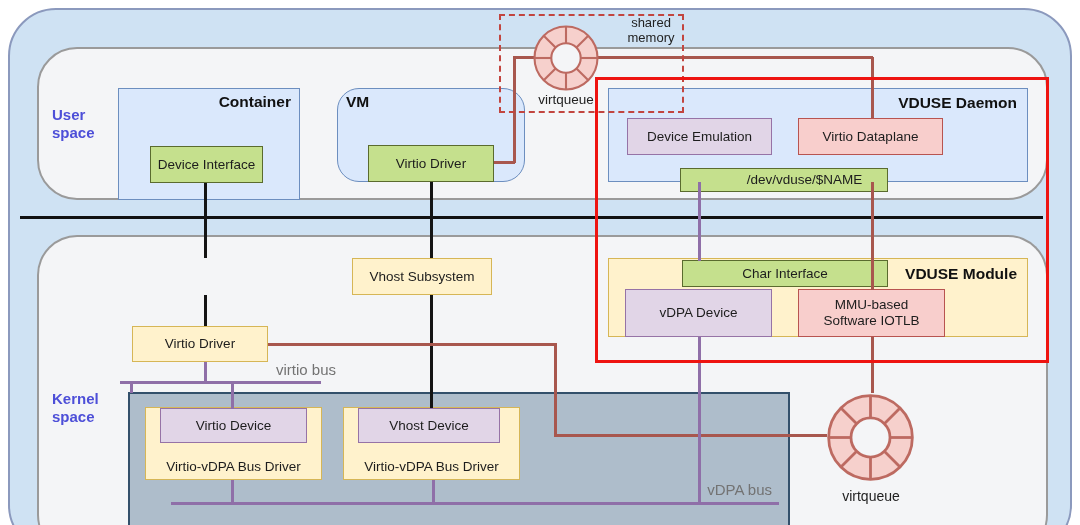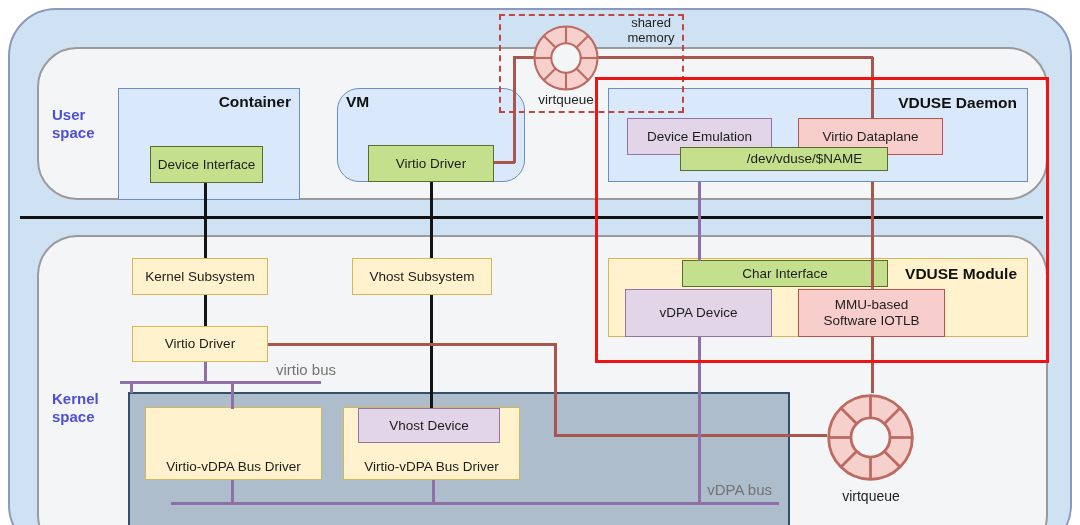--- a/index.html
+++ b/index.html
@@ -54,37 +54,37 @@
   <div class="abs panel blue-box" style="left:337px;top:88px;width:188px;height:94px;border-radius:22px;">
     <span class="panel-title" style="left:8px;top:4px;">VM</span>
   </div>
   <div class="abs cell green-box" style="left:368px;top:145px;width:126px;height:37px;">Virtio Driver</div>
 
   <div class="abs panel blue-box" style="left:608px;top:88px;width:420px;height:94px;">
     <span class="panel-title" style="right:10px;top:5px;">VDUSE Daemon</span>
   </div>
   <div class="abs cell purple-box" style="left:627px;top:118px;width:145px;height:37px;">Device Emulation</div>
   <div class="abs cell pink-box" style="left:798px;top:118px;width:145px;height:37px;">Virtio Dataplane</div>
-  <div class="abs cell green-box" style="left:680px;top:147px;width:208px;height:24px;padding-left:41px;">/dev/vduse/$NAME</div>
+  <div class="abs cell green-box" style="left:680px;top:168px;width:208px;height:24px;padding-left:41px;">/dev/vduse/$NAME</div>
 
-  <div class="abs cell yellow-box" style="left:132px;top:258px;width:136px;height:37px;">Kernel Subsystem</div>
   <div class="abs cell yellow-box" style="left:352px;top:258px;width:140px;height:37px;">Vhost Subsystem</div>
   <div class="abs cell yellow-box" style="left:132px;top:326px;width:136px;height:36px;">Virtio Driver</div>
 
   <div class="abs panel yellow-box" style="left:608px;top:258px;width:420px;height:79px;">
     <span class="panel-title" style="right:10px;top:6px;">VDUSE Module</span>
   </div>
   <div class="abs cell green-box" style="left:682px;top:260px;width:206px;height:27px;">Char Interface</div>
   <div class="abs cell purple-box" style="left:625px;top:289px;width:147px;height:48px;">vDPA Device</div>
   <div class="abs cell pink-box" style="left:798px;top:289px;width:147px;height:48px;padding:0 22px;">MMU-based Software IOTLB</div>
 
   <div class="abs gray-box" style="left:128px;top:392px;width:662px;height:140px;"></div>
   <div class="abs panel yellow-box" style="left:145px;top:407px;width:177px;height:73px;z-index:5;">
     <span class="bottom-label">Virtio-vDPA Bus Driver</span>
   </div>
+  <div class="abs cell purple-box" style="left:160px;top:408px;width:147px;height:35px;">Virtio Device</div>
   <div class="abs panel yellow-box" style="left:343px;top:407px;width:177px;height:73px;z-index:5;">
     <span class="bottom-label">Virtio-vDPA Bus Driver</span>
   </div>
   <div class="abs cell purple-box" style="left:358px;top:408px;width:142px;height:35px;">Vhost Device</div>
 
   <div class="separator" style="left:20px;top:216px;width:1023px;height:3px;"></div>
 
   <div class="ln blk" style="left:204px;top:183px;width:2.5px;height:75px;"></div>
   <div class="ln blk" style="left:204px;top:295px;width:2.5px;height:31px;"></div>
   <div class="ln blk" style="left:430px;top:182px;width:2.5px;height:76px;"></div>

